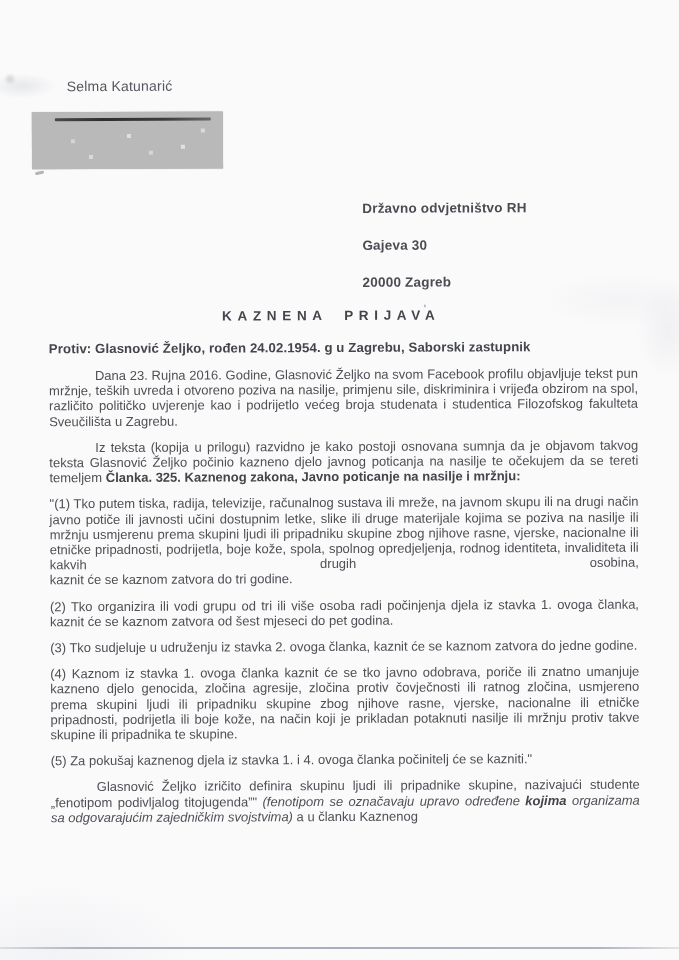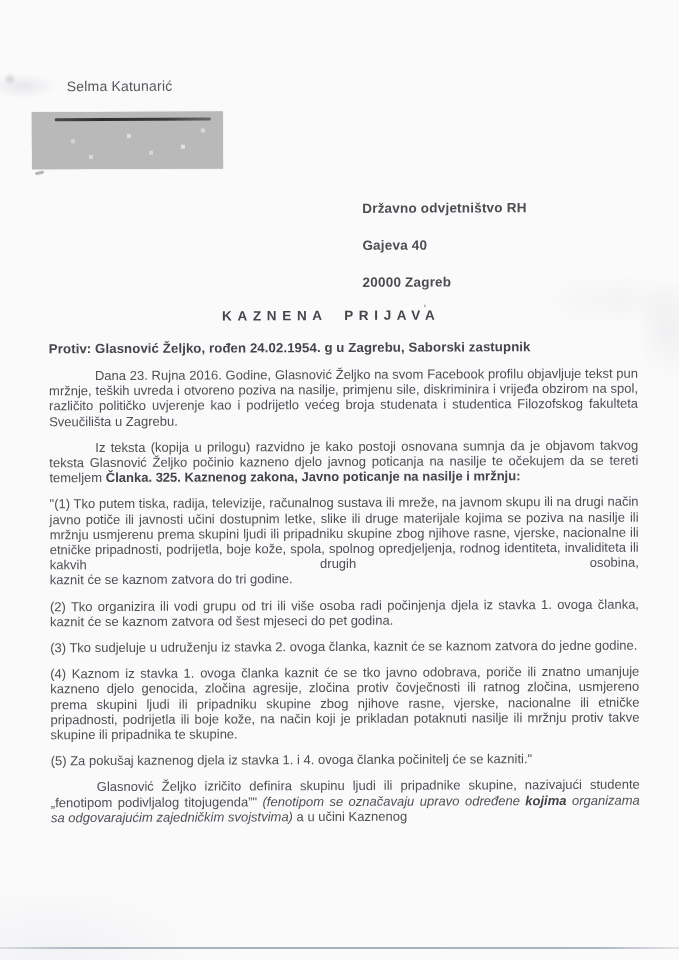--- a/index.html
+++ b/index.html
@@ -101,35 +101,35 @@
     <div class="sender">Selma Katunarić</div>
 
     <div class="redaction">
       <div class="redaction-topline"></div>
       <div class="redaction-specks"></div>
     </div>
     <div class="redaction-tick"></div>
 
     <div class="recipient">
       <div class="r-line">Državno odvjetništvo RH</div>
-      <div class="r-line">Gajeva 40</div>
+      <div class="r-line">Gajeva 30</div>
       <div class="r-line">20000 Zagreb</div>
     </div>
 
     <div class="doc-title">KAZNENA PRIJAVA</div>
     <div class="title-artifact">'</div>
 
     <div class="subject">Protiv: Glasnović Željko, rođen 24.02.1954. g u Zagrebu, Saborski zastupnik</div>
 
     <div class="bodytext" id="paragraphs">
         <p class="para indent"><span>Dana 23. Rujna 2016. Godine, Glasnović Željko na svom Facebook profilu objavljuje tekst pun mržnje, teških uvreda i otvoreno poziva na nasilje, primjenu sile, diskriminira i vrijeđa obzirom na spol, različito političko uvjerenje kao i podrijetlo većeg broja studenata i studentica Filozofskog fakulteta Sveučilišta u Zagrebu.</span></p>
         <p class="para indent"><span>Iz teksta (kopija u prilogu) razvidno je kako postoji osnovana sumnja da je objavom takvog teksta Glasnović Željko počinio kazneno djelo javnog poticanja na nasilje te očekujem da se tereti temeljem </span><span class="b">Članka. 325. Kaznenog zakona, Javno poticanje na nasilje i mržnju:</span></p>
         <p class="para"><span class="jl">"(1) Tko putem tiska, radija, televizije, računalnog sustava ili mreže, na javnom skupu ili na drugi način javno potiče ili javnosti učini dostupnim letke, slike ili druge materijale kojima se poziva na nasilje ili mržnju usmjerenu prema skupini ljudi ili pripadniku skupine zbog njihove rasne, vjerske, nacionalne ili etničke pripadnosti, podrijetla, boje kože, spola, spolnog opredjeljenja, rodnog identiteta, invaliditeta ili kakvih drugih osobina,</span><span>kaznit će se kaznom zatvora do tri godine.</span></p>
         <p class="para"><span>(2) Tko organizira ili vodi grupu od tri ili više osoba radi počinjenja djela iz stavka 1. ovoga članka, kaznit će se kaznom zatvora od šest mjeseci do pet godina.</span></p>
         <p class="para"><span>(3) Tko sudjeluje u udruženju iz stavka 2. ovoga članka, kaznit će se kaznom zatvora do jedne godine.</span></p>
         <p class="para"><span>(4) Kaznom iz stavka 1. ovoga članka kaznit će se tko javno odobrava, poriče ili znatno umanjuje kazneno djelo genocida, zločina agresije, zločina protiv čovječnosti ili ratnog zločina, usmjereno prema skupini ljudi ili pripadniku skupine zbog njihove rasne, vjerske, nacionalne ili etničke pripadnosti, podrijetla ili boje kože, na način koji je prikladan potaknuti nasilje ili mržnju protiv takve skupine ili pripadnika te skupine.</span></p>
         <p class="para"><span>(5) Za pokušaj kaznenog djela iz stavka 1. i 4. ovoga članka počinitelj će se kazniti."</span></p>
-        <p class="para indent"><span>Glasnović Željko izričito definira skupinu ljudi ili pripadnike skupine, nazivajući studente „fenotipom podivljalog titojugenda”" </span><span class="i">(fenotipom se označavaju upravo određene </span><span class="b i">kojima</span><span class="i"> organizama sa odgovarajućim zajedničkim svojstvima)</span><span> a u učini Kaznenog</span></p>
+        <p class="para indent"><span>Glasnović Željko izričito definira skupinu ljudi ili pripadnike skupine, nazivajući studente „fenotipom podivljalog titojugenda”" </span><span class="i">(fenotipom se označavaju upravo određene </span><span class="b i">kojima</span><span class="i"> organizama sa odgovarajućim zajedničkim svojstvima)</span><span> a u članku Kaznenog</span></p>
       </div>
 
   </div>
   <div class="bottom-edge"></div>
 </div>
 
 </body></html>

